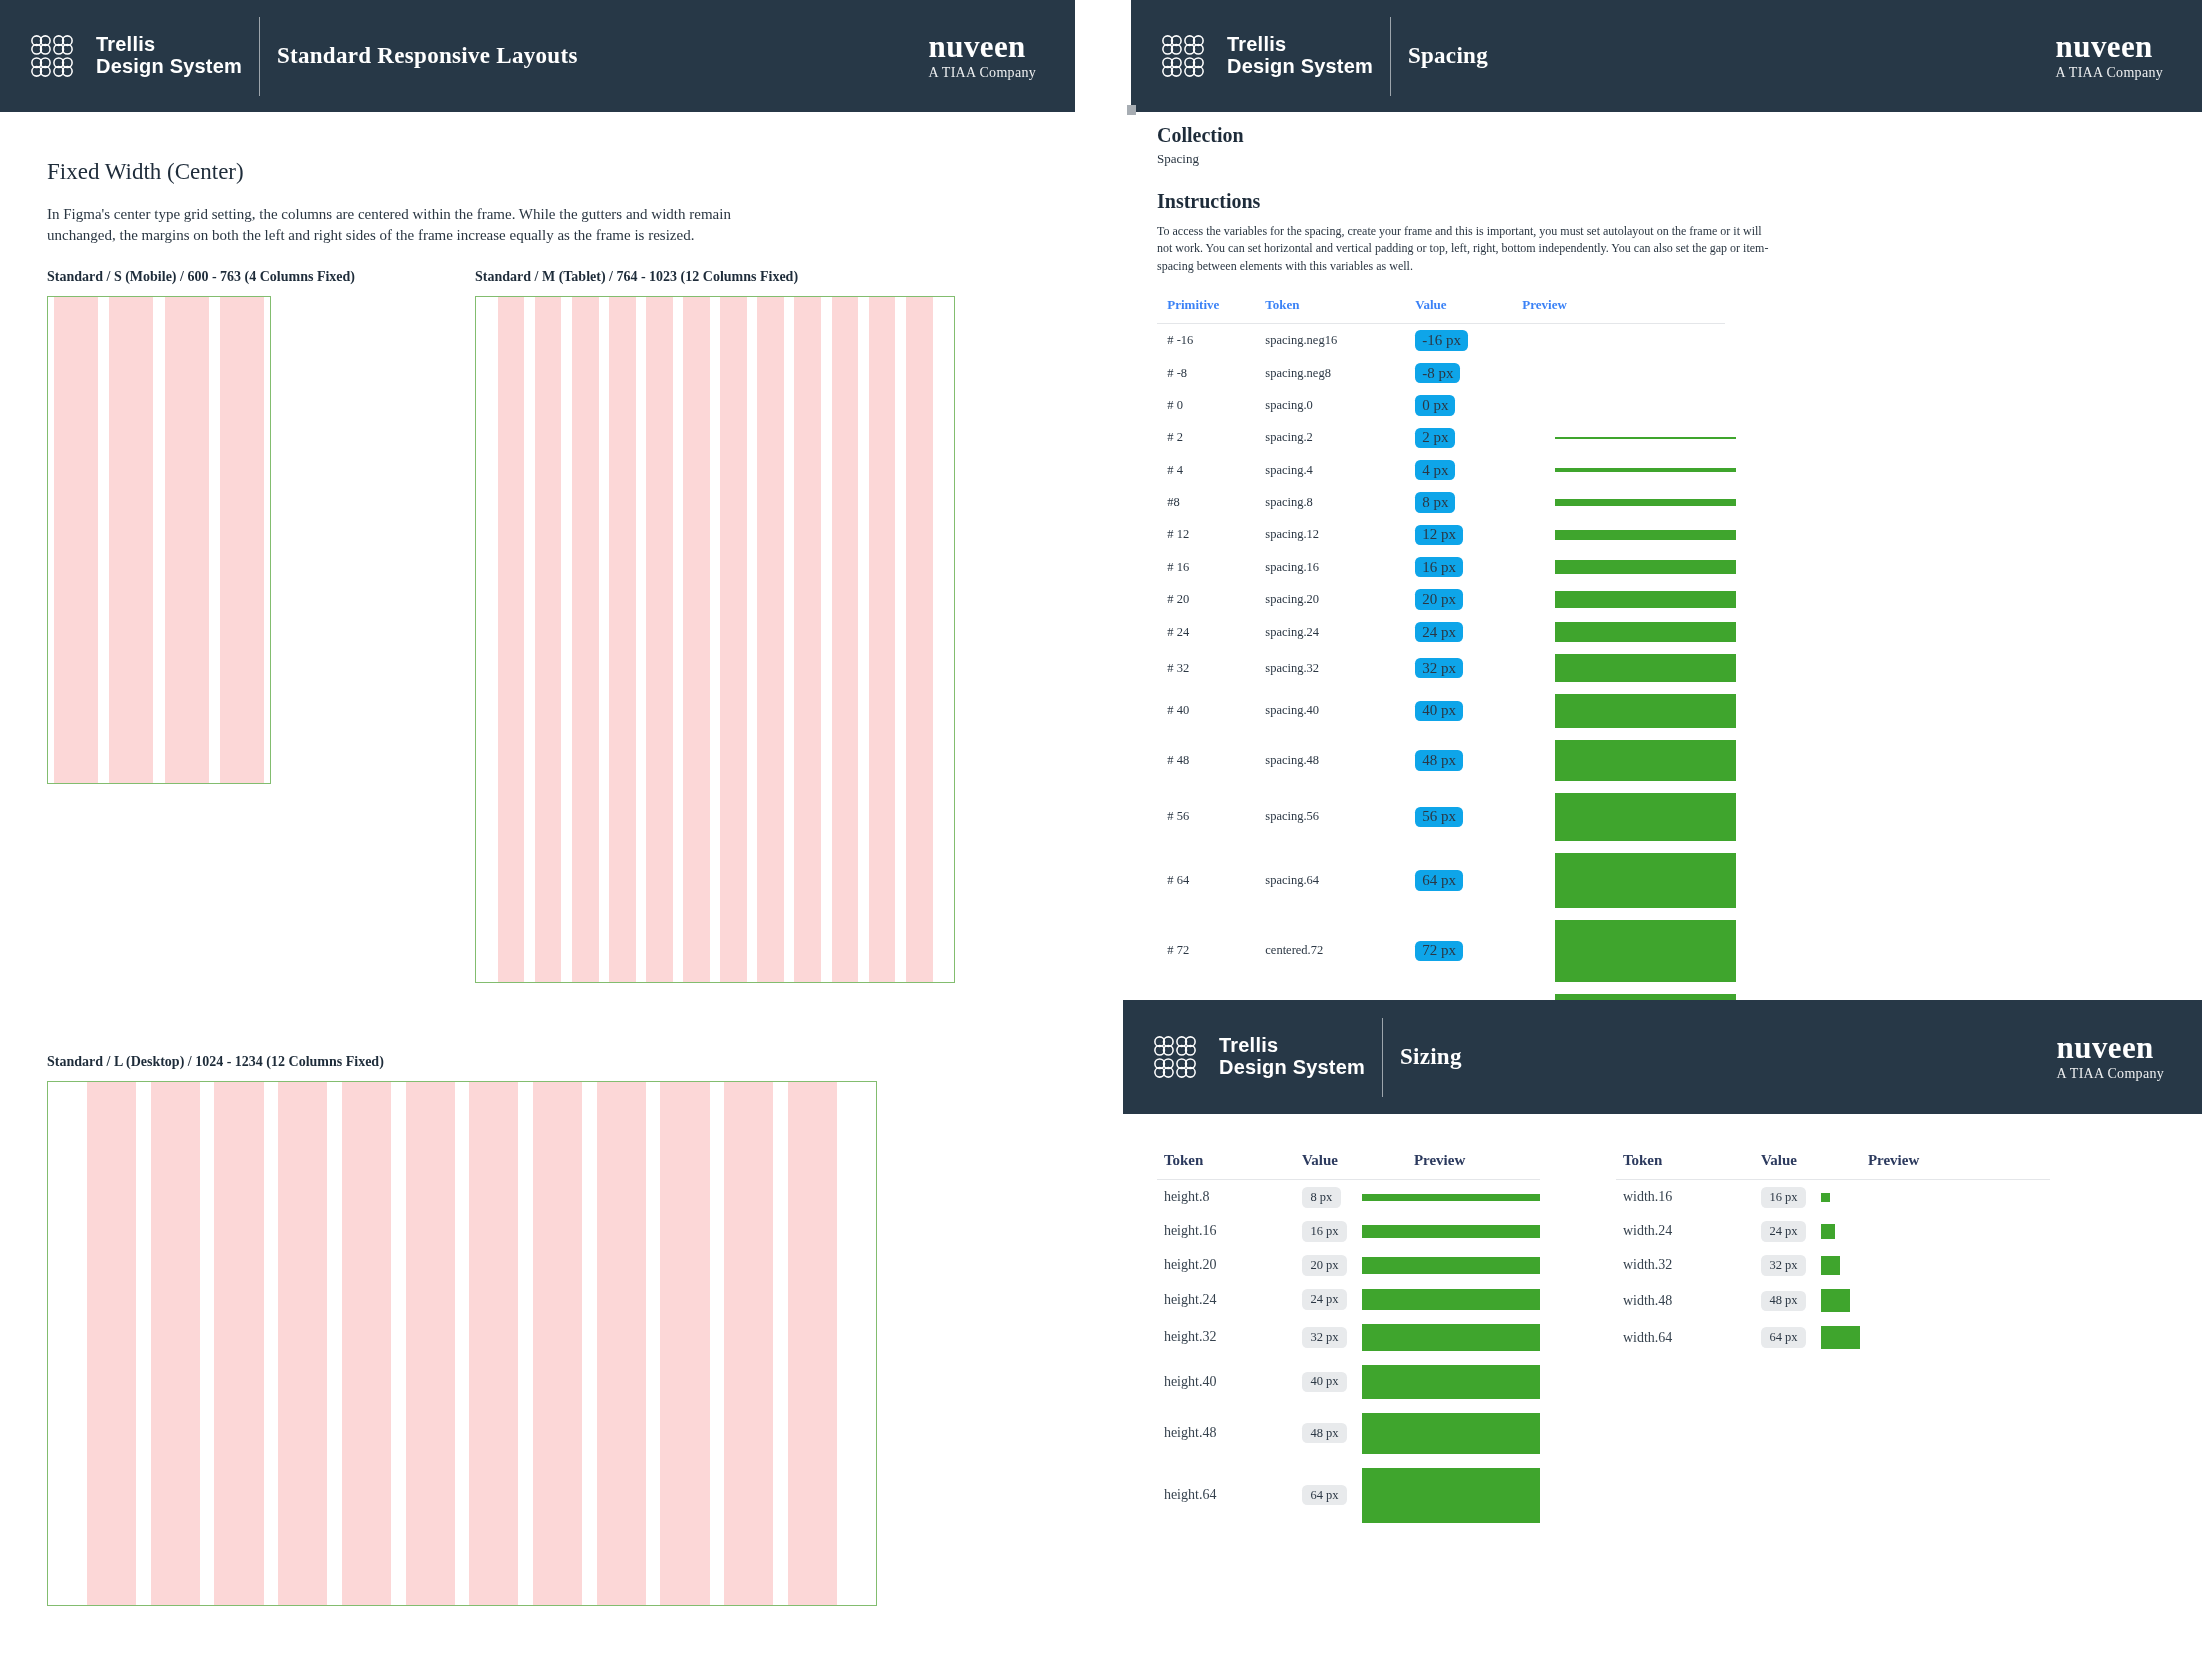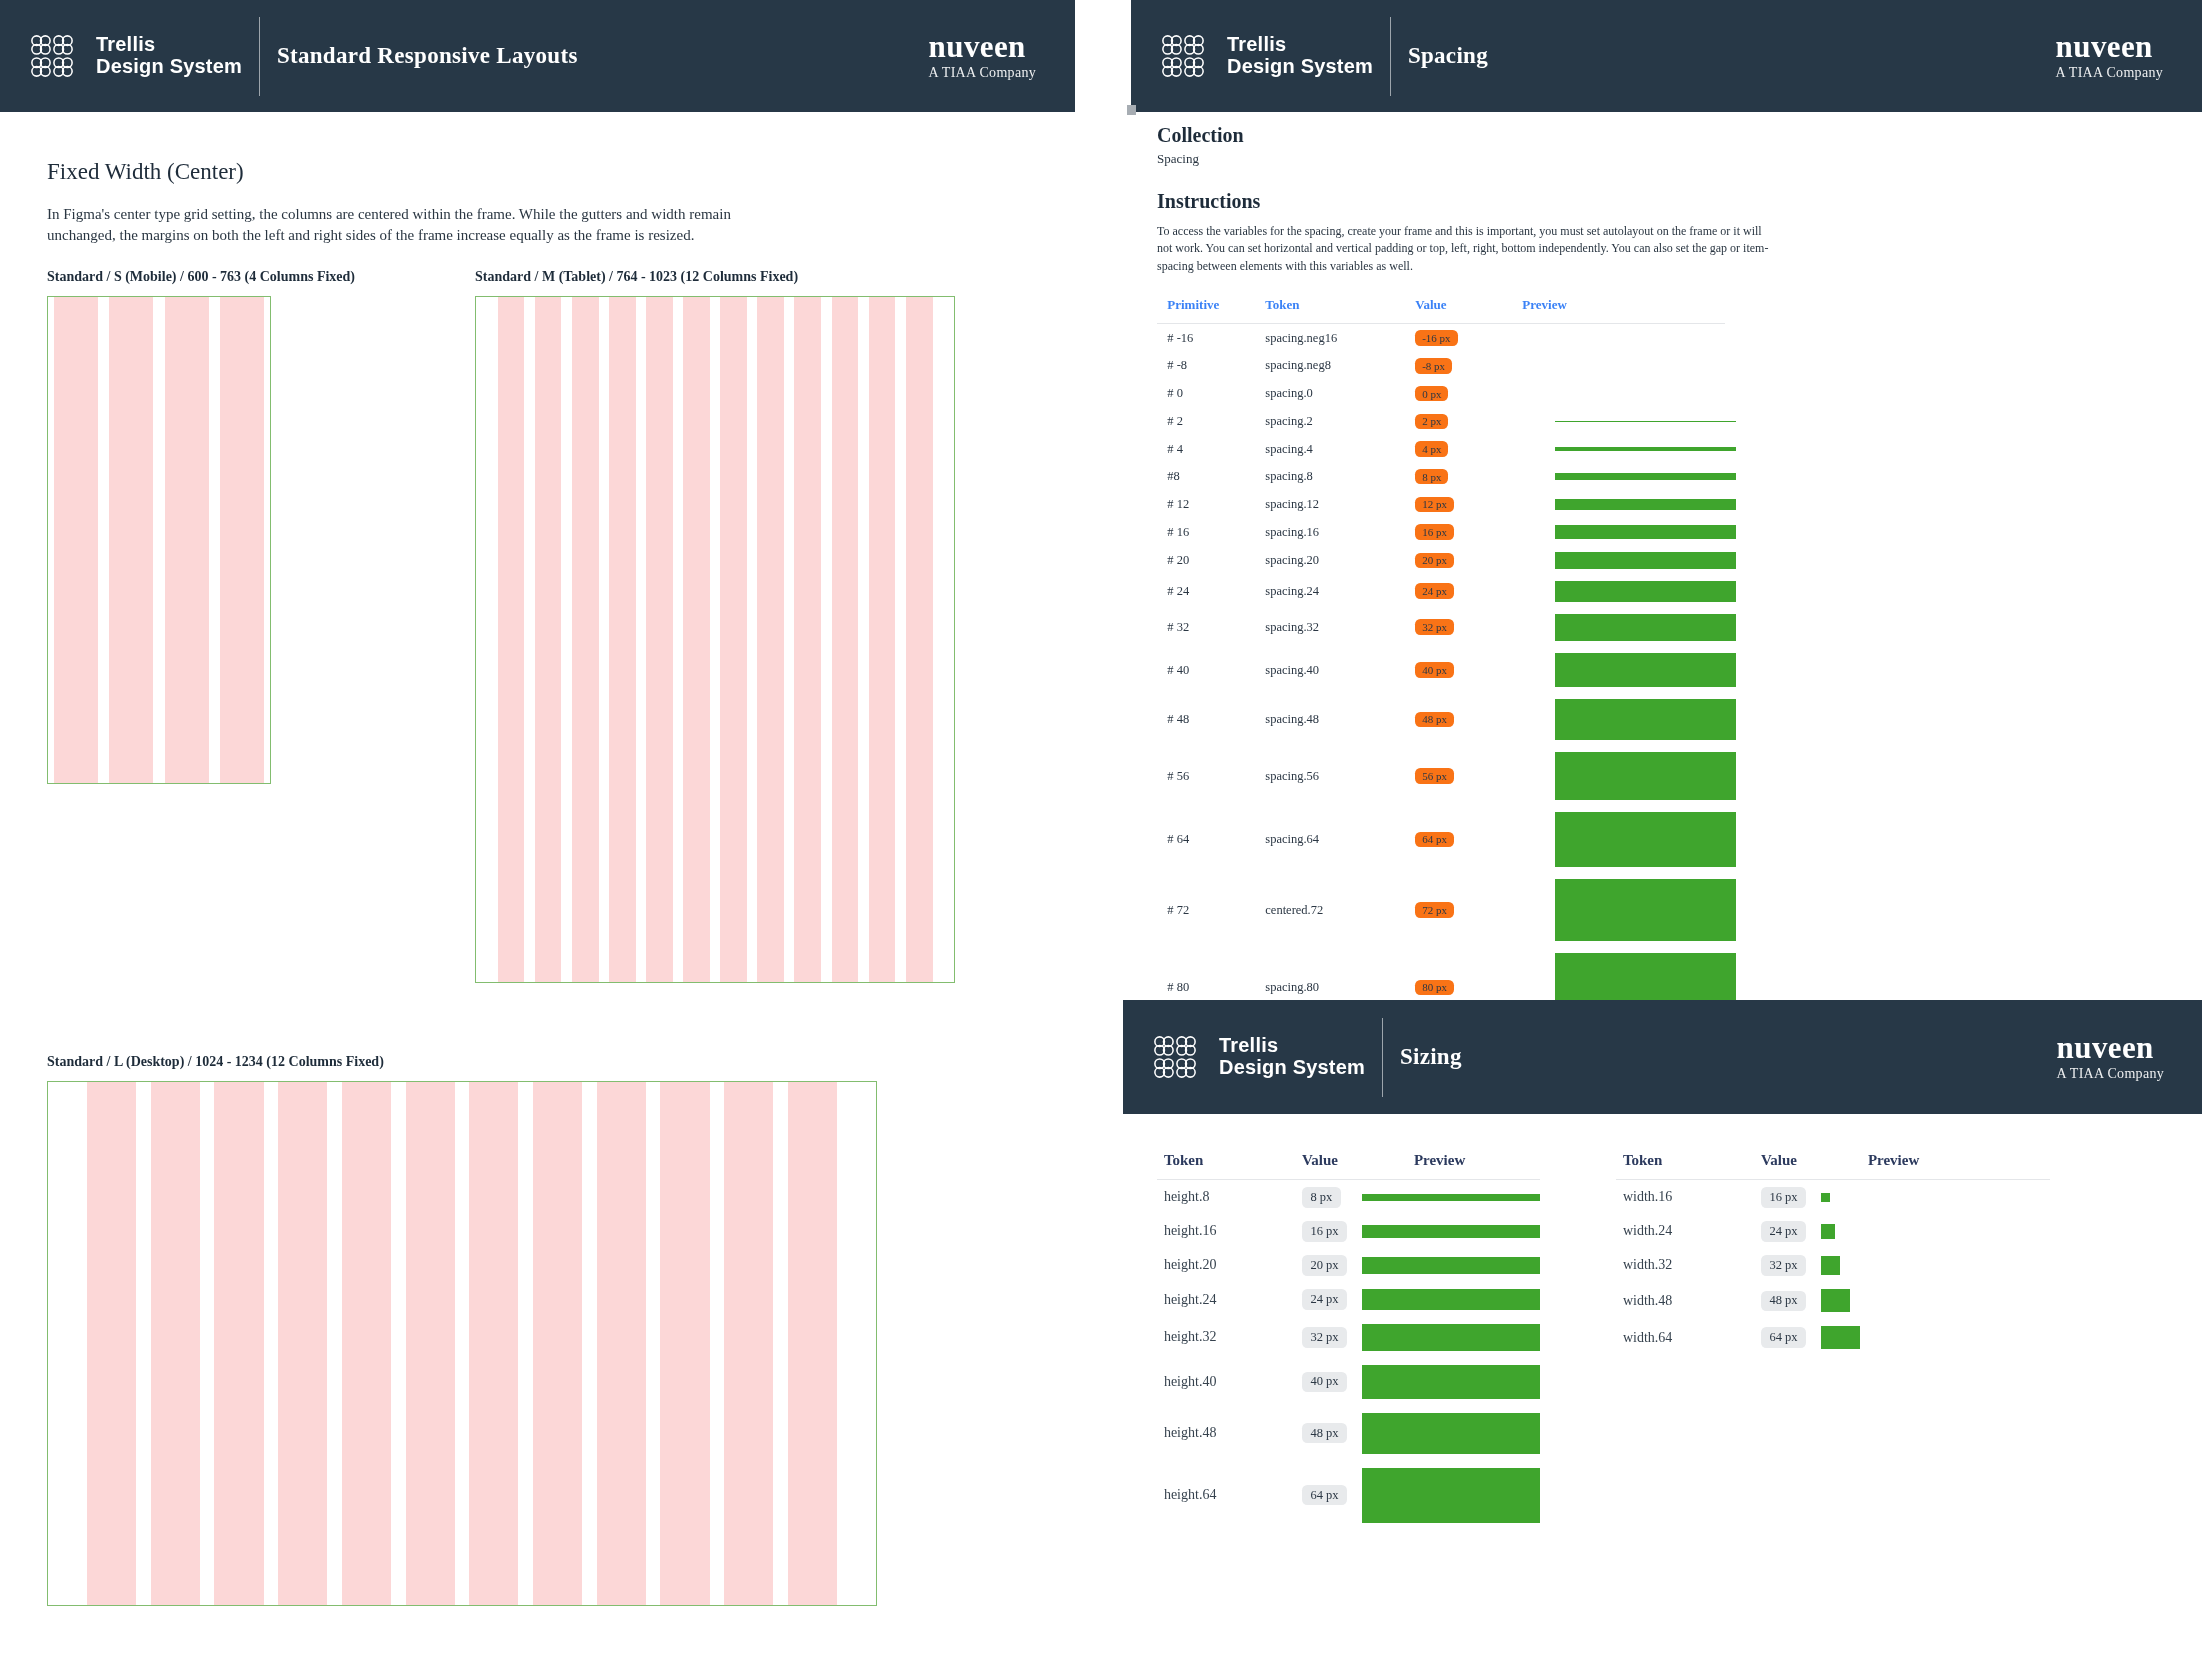--- a/index.html
+++ b/index.html
@@ -46,22 +46,22 @@
   .collection-group{font-size:16.3px;margin-top:6px;}
   .collection-name{font-size:13px;margin-top:4.3px;}
   .instructions-heading{margin-top:23px;}
   .instructions-body{font-size:12px;line-height:1.45;max-width:619px;margin:9.5px 0 0;}
   .spacing-table{margin-top:17px;width:568px;}
   .t-head{display:grid;grid-template-columns:98px 150px 107px 1fr;
     padding:5.2px 0 10.3px 10.3px;border-bottom:0.9px solid #e4e6e9;
     font-weight:700;font-size:13px;color:#3b82f6;}
   .s-row{display:grid;grid-template-columns:98px 150px 107px 1fr;
     padding:6px 0 6px 10.3px;align-items:center;min-height:15.5px;font-size:12.5px;color:#2b3744;}
-  .badge{display:inline-block;background:#f97316;border-radius:5.2px;padding:1.7px 6.9px;
-    font-size:11px;color:#2b3744;}
+  .badge{display:inline-block;background:#0ea5e9;border-radius:5.2px;padding:1.7px 6.9px;
+    font-size:15px;color:#2b3744;}
   .bar{background:#3fa52d;width:181px;margin-left:33px;}
 
   
   .sizing-body{display:flex;gap:76px;padding:33px 0 0 34px;}
   .size-table .t-head{grid-template-columns:138px 60px 1fr;font-size:15px;color:#2c3a5e;
     padding:5.2px 0 10.3px 6.9px;}
   .w-table .t-head{grid-template-columns:138px 60px 1fr;}
   .size-table .t-head .ph{padding-left:52px;}
   .w-table .t-head .ph{padding-left:47px;}
   .h-table{width:383px;}

